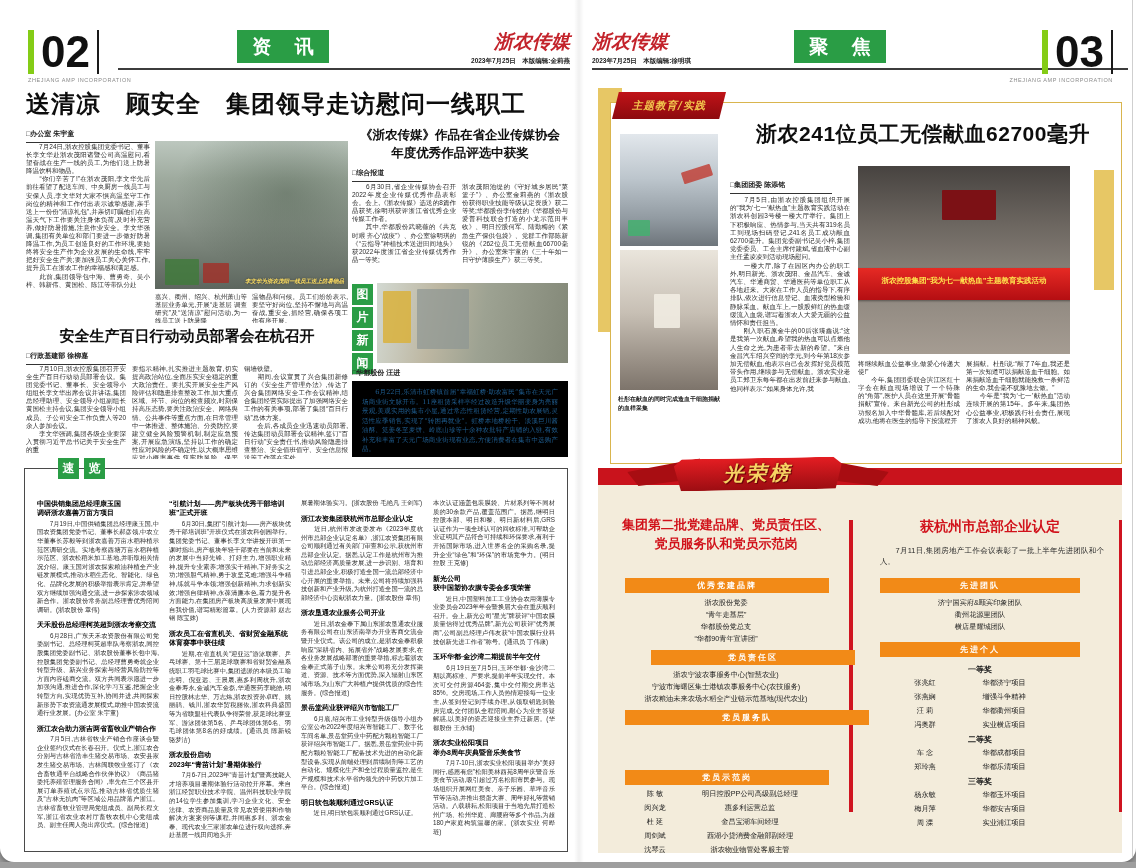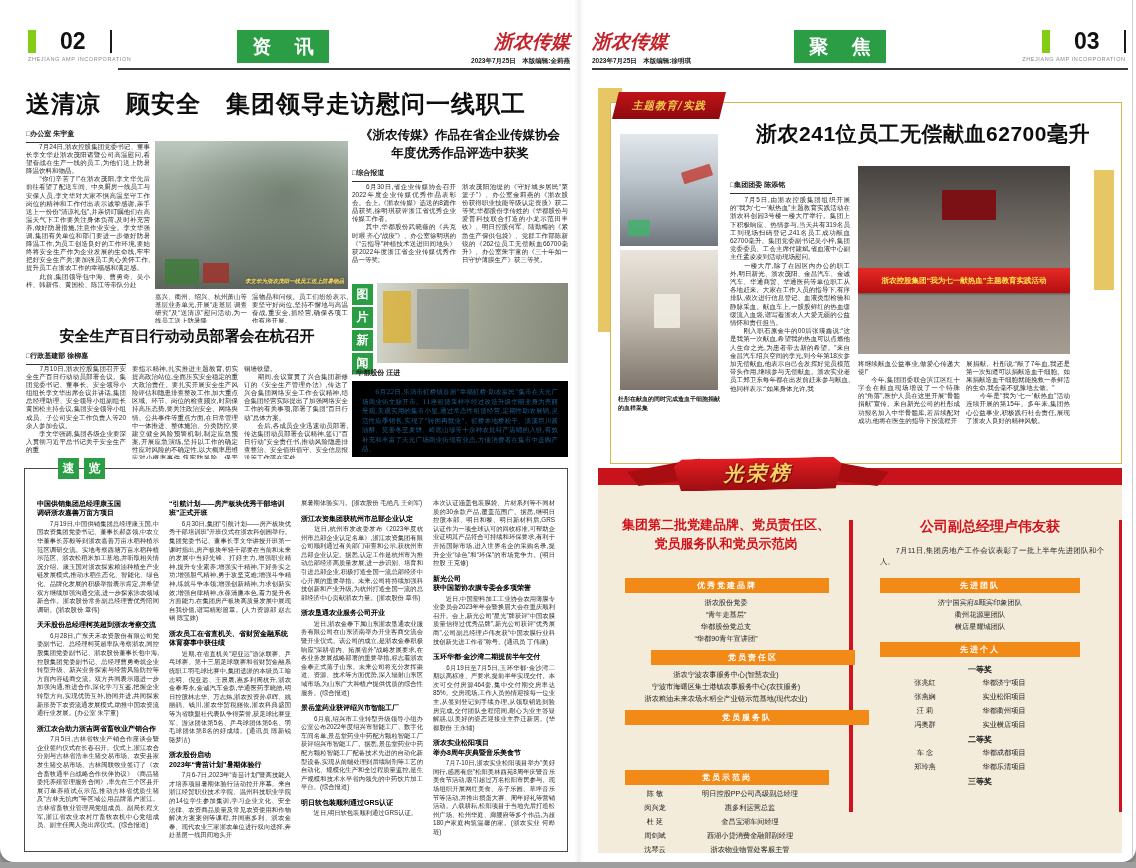--- a/index.html
+++ b/index.html
@@ -4,22 +4,22 @@
 <style>
   html,body{margin:0;padding:0;background:#9e9e9e;}
   body{font-family:"Liberation Sans",sans-serif;-webkit-font-smoothing:antialiased;}
   #spread{position:relative;width:1136px;height:862px;background:#fff;overflow:hidden;
           border-radius:0 0 14px 14px;box-shadow:0 3px 6px rgba(0,0,0,.35);}
   .abs{position:absolute;}
   .edge{position:absolute;top:0;bottom:0;width:1px;background:#cfcfcf;}
   .gutter{position:absolute;top:0;bottom:0;left:574px;width:10px;
           background:linear-gradient(90deg,rgba(0,0,0,0) 0%,rgba(0,0,0,.06) 50%,rgba(0,0,0,0) 100%);}
   
-  .pnum{font-size:23px;font-weight:900;color:#111;line-height:1;padding:0 24px;
-        border-left:8px solid #84cc16;border-right:2px solid #1a1a1a;display:inline-block;}
+  .pnum{font-size:44px;font-weight:900;color:#111;line-height:1;padding:0 7px;
+        border-left:6px solid #84cc16;border-right:2px solid #1a1a1a;display:inline-block;}
   .orgtxt{font-size:5.5px;color:#8a8a8a;letter-spacing:.6px;margin-top:3px;}
   .rule{background:#3c3c3c;height:2px;}
   .secbox{background:#2a9d45;color:#fff;font-weight:700;font-size:19px;line-height:33px;
           text-align:center;letter-spacing:9px;text-indent:9px;}
   .masthead{font-family:"DejaVu Serif",serif;font-style:italic;font-weight:700;
             color:#c3232b;font-size:19px;line-height:1;}
   .dateline{font-size:6.5px;font-weight:700;color:#222;}
   
   .headline{font-weight:900;color:#0d0d0d;}
   .byline{font-size:7px;font-weight:700;color:#222;border-bottom:1px solid #333;padding-bottom:3px;}
@@ -29,21 +29,21 @@
   .cap-on{position:absolute;right:4px;bottom:4px;font-size:5.5px;font-style:italic;font-weight:700;
           color:#ffe063;text-shadow:0 0 2px #333;}
   .cap-off{font-size:6px;font-weight:700;color:#222;line-height:1.5;}
   
   .ph-lead{background:radial-gradient(ellipse at 68% 35%,rgba(30,50,30,.30),rgba(0,0,0,0) 60%),
            linear-gradient(180deg,#bcc7be 0%,#9fab9f 25%,#8a948a 55%,#707a70 80%,#5d665e 100%);}
   .ph-market{background:linear-gradient(100deg,#d3d9d2 0%,#bdb7a2 30%,#9da292 55%,#828777 100%);}
   .ph-blood1{background:linear-gradient(180deg,#e2e7ec 0%,#bcc5cc 40%,#929ba2 75%,#6e757b 100%);}
   .ph-blood2{background:linear-gradient(180deg,#eae5dc 0%,#c7bfb4 45%,#988f85 80%,#7d746b 100%);}
   .ph-group{background:linear-gradient(180deg,#474340 0%,#6b655f 30%,#8a837b 60%,#a59c92 100%);}
-  .banner{position:absolute;left:-4px;right:-4px;top:54%;height:25px;line-height:25px;
+  .banner{position:absolute;left:-4px;right:-4px;top:54%;height:32px;line-height:25px;
           background:linear-gradient(180deg,#e62a24,#b40e12);color:#ffe34d;font-weight:900;
           font-size:7.5px;text-align:center;box-shadow:0 1px 2px rgba(0,0,0,.4);}
   .blip{position:absolute;border-radius:1px;}
   
   .briefbox{border:1px solid #4a4a4a;}
   .glabel{width:21px;height:21px;background:#2a9d45;color:#fff;font-size:12px;font-weight:700;
           text-align:center;line-height:21px;}
   .bcols{display:flex;gap:10px;padding:24px 12px 8px 12px;height:350px;}
   .bcol{flex:1;overflow:hidden;}
   .bt{font-size:7px;font-weight:900;color:#000;line-height:1.35;margin:6px 0 2px;white-space:pre-line;}
@@ -254,43 +254,51 @@
         <span>惠多利运营总监</span>
       <span>杜 延</span>
         <span>金昌宝湖车间经理</span>
       <span>周剑斌</span>
         <span>西湖小贷消费金融部副经理</span>
       <span>沈琴云</span>
         <span>浙农物业物管处客服主管</span>
     </div>
   </div>
 
-  <div class="abs redhead" style="left:872px;top:518px;width:236px;font-size:14px;">公司副总经理卢伟友获</div>
+  <div class="abs redhead" style="left:872px;top:518px;width:236px;font-size:14px;">获杭州市总部企业认定</div>
   <div class="abs body" style="left:880px;top:545px;width:224px;height:26px;font-size:7.5px;line-height:11px;">　　7月11日,集团房地产工作会议表彰了一批上半年先进团队和个人。</div>
   <div class="abs obar" style="left:880px;top:578px;width:200px;">先进团队</div>
   <div class="abs clist" style="left:868px;top:597px;width:224px;">
     <div>济宁国宾府&amp;颐宾印象团队</div>
     <div>衢州花源里团队</div>
     <div>横店星耀城团队</div>
   </div>
   <div class="abs obar" style="left:880px;top:642px;width:200px;">先进个人</div>
   <div class="abs" style="left:868px;top:660px;width:224px;">
     <div class="gsub">一等奖</div>
     <div class="pairs">
       <span>张兆红</span>
         <span>华都济宁项目</span>
       <span>张燕娴</span>
-        <span>实业松阳项目</span>
+        <span>增强斗争精神</span>
       <span>汪 莉</span>
         <span>华都衢州项目</span>
       <span>冯奥群</span>
         <span>实业横店项目</span>
     </div>
     <div class="gsub">二等奖</div>
     <div class="pairs">
       <span>车 念</span>
         <span>华都成都项目</span>
       <span>郑玲燕</span>
         <span>华都乐清项目</span>
     </div>
     <div class="gsub">三等奖</div>
+    <div class="pairs">
+      <span>杨永敏</span>
+        <span>华都玉环项目</span>
+      <span>梅月萍</span>
+        <span>华都安吉项目</span>
+      <span>周 溧</span>
+        <span>实业浦江项目</span>
+    </div>
   </div>
 </div>
 
 </body></html>

